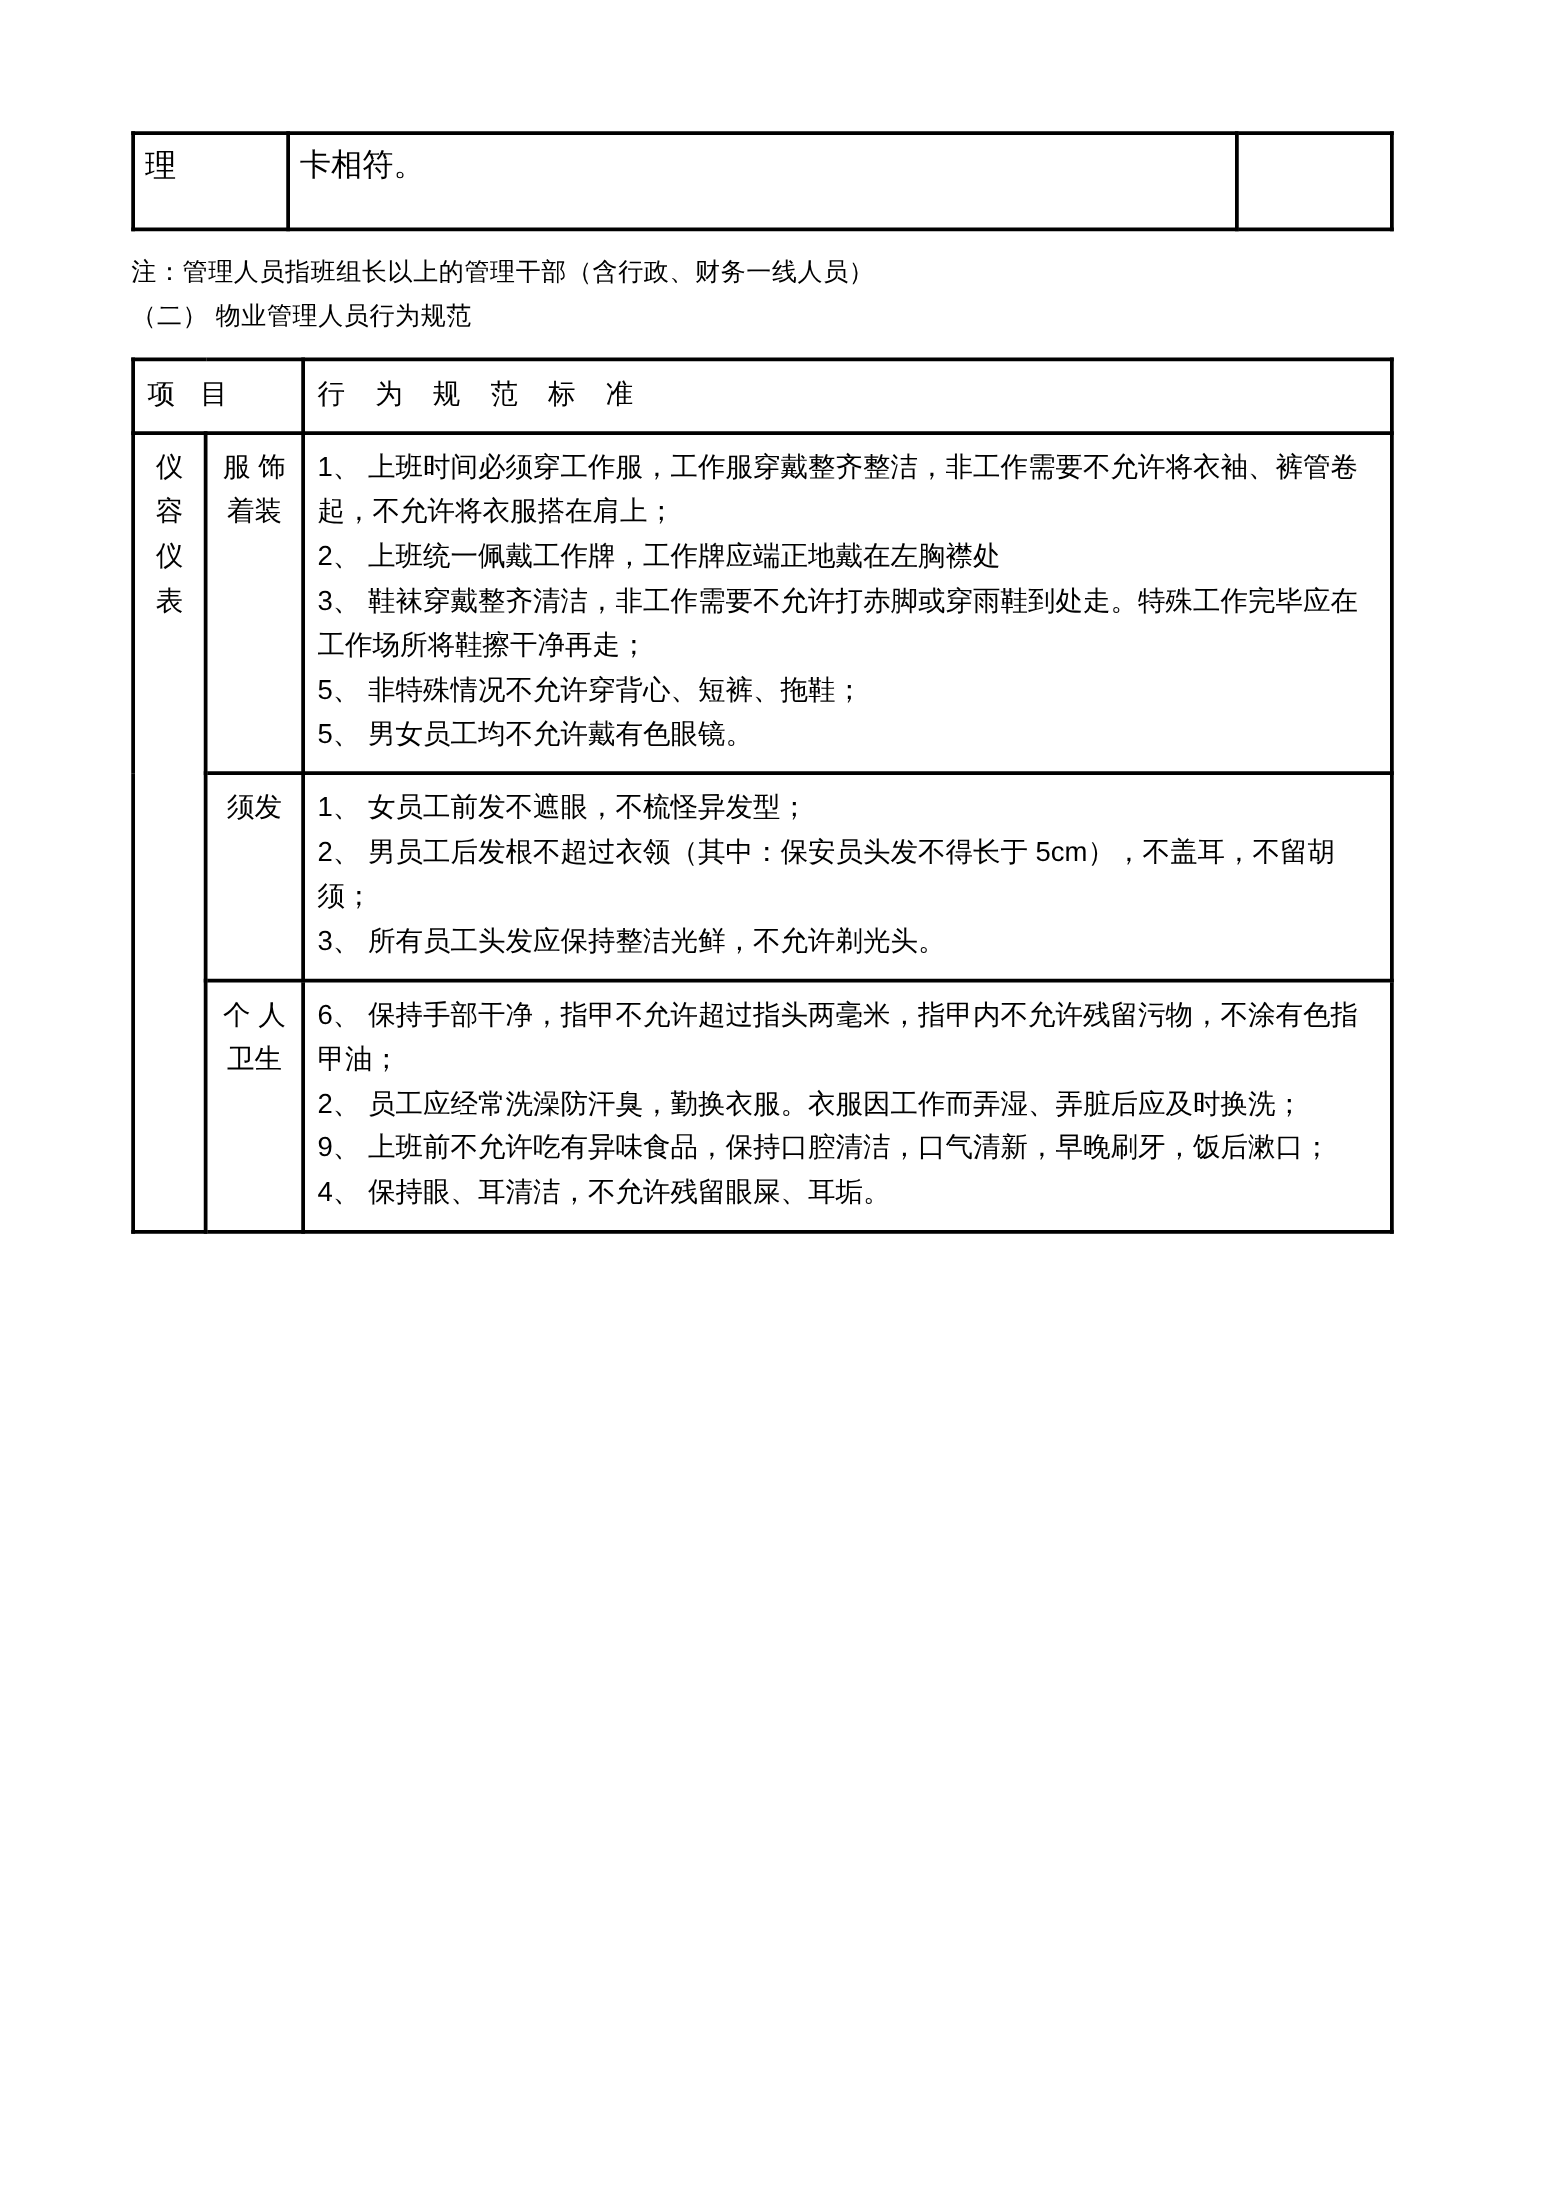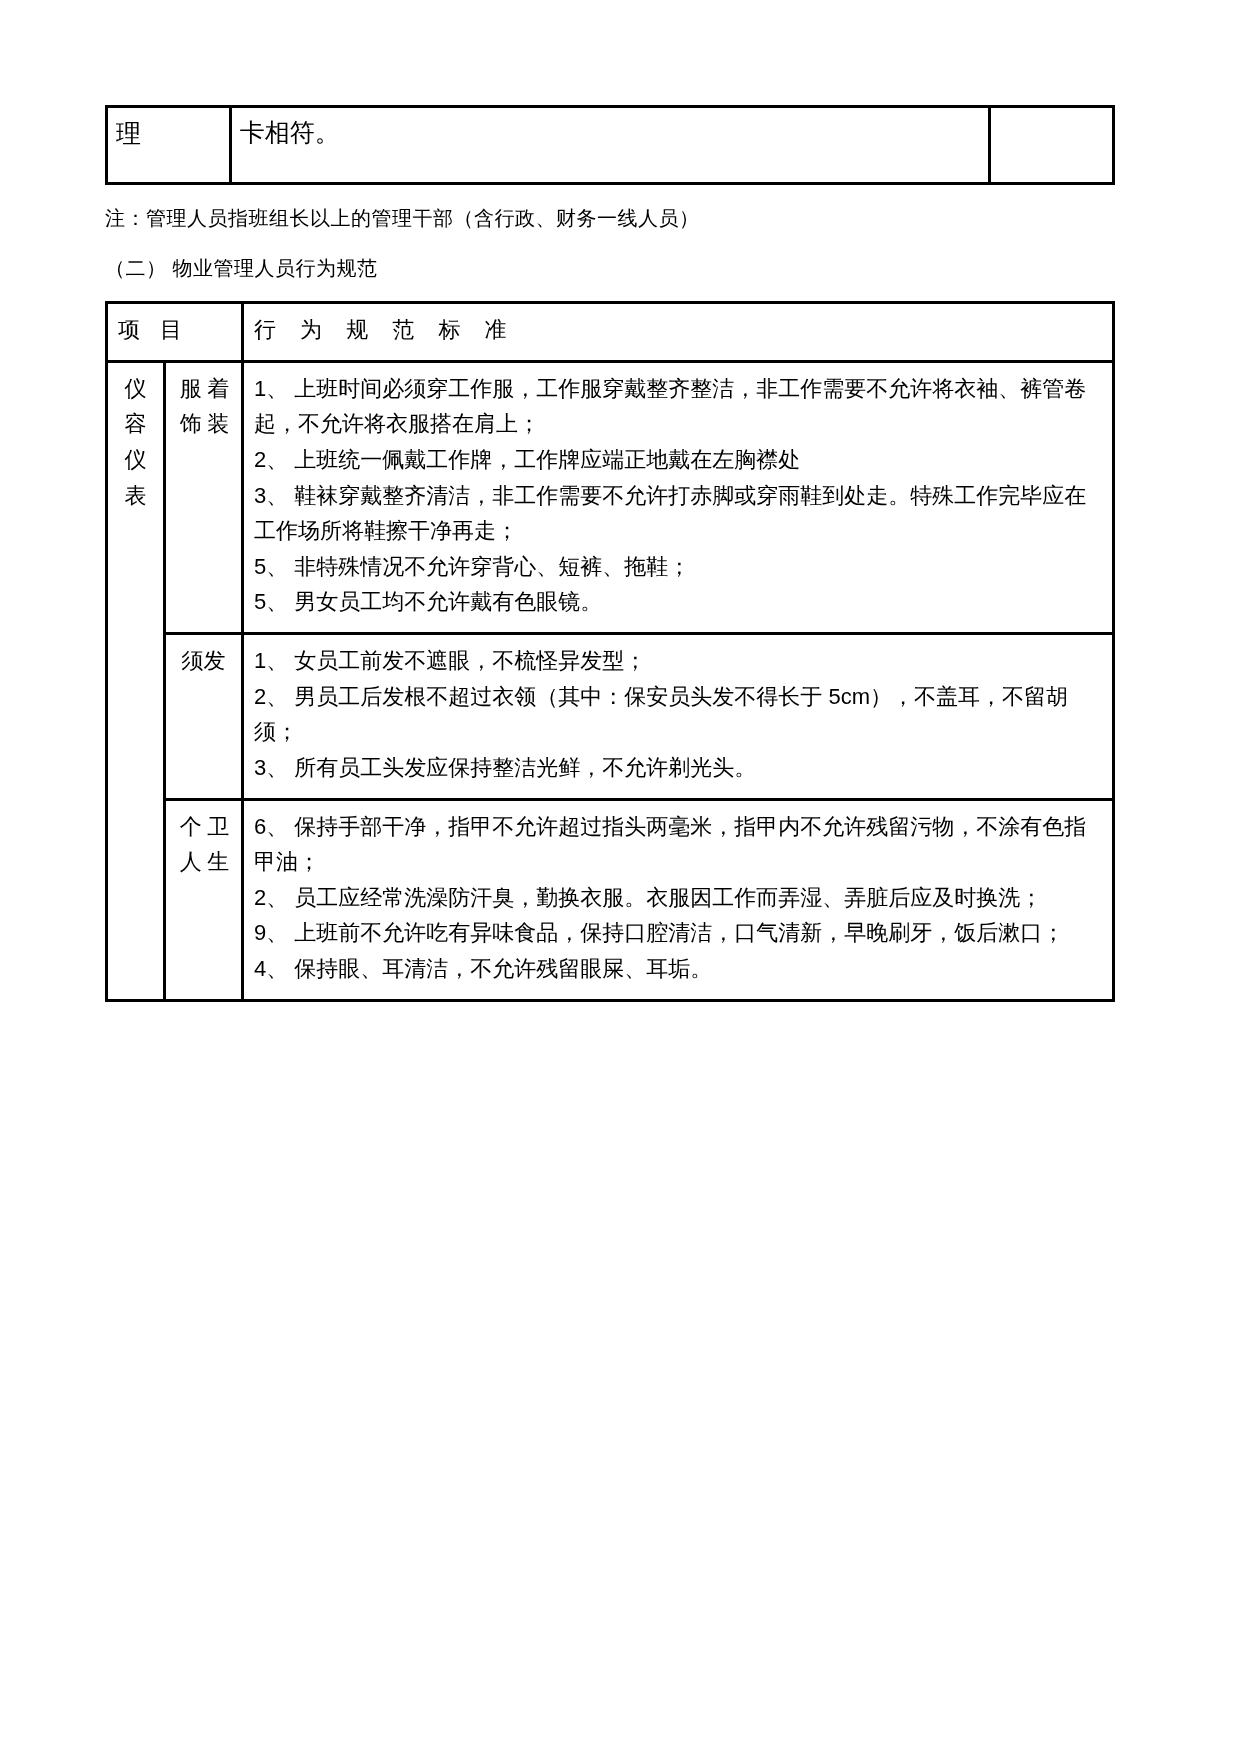--- a/index.html
+++ b/index.html
@@ -53,21 +53,21 @@
   }
 
   
   p.para {
     font-size: 20px;
     line-height: 1.5;
     margin: 18px 0 0 0;
     letter-spacing: 0.5px;
   }
   p.para.second {
-    margin-top: 20px;
+    margin-top: 5px;
   }
 
   
   table.main-table {
     border-collapse: collapse;
     width: 1010px;
     table-layout: fixed;
     margin-top: 18px;
   }
   table.main-table td {
@@ -112,20 +112,21 @@
   .vchar { display: block; }
 
   .vsub {
     text-align: center;
     font-size: 26px;
     line-height: 1.45;
     vertical-align: middle;
   }
   .vsub .stack {
     display: flex;
+    flex-direction: column;
     align-items: center;
     justify-content: center;
     height: 100%;
   }
 
   .rule-list {
     margin: 0;
     padding: 0;
   }
   .rule-line {

